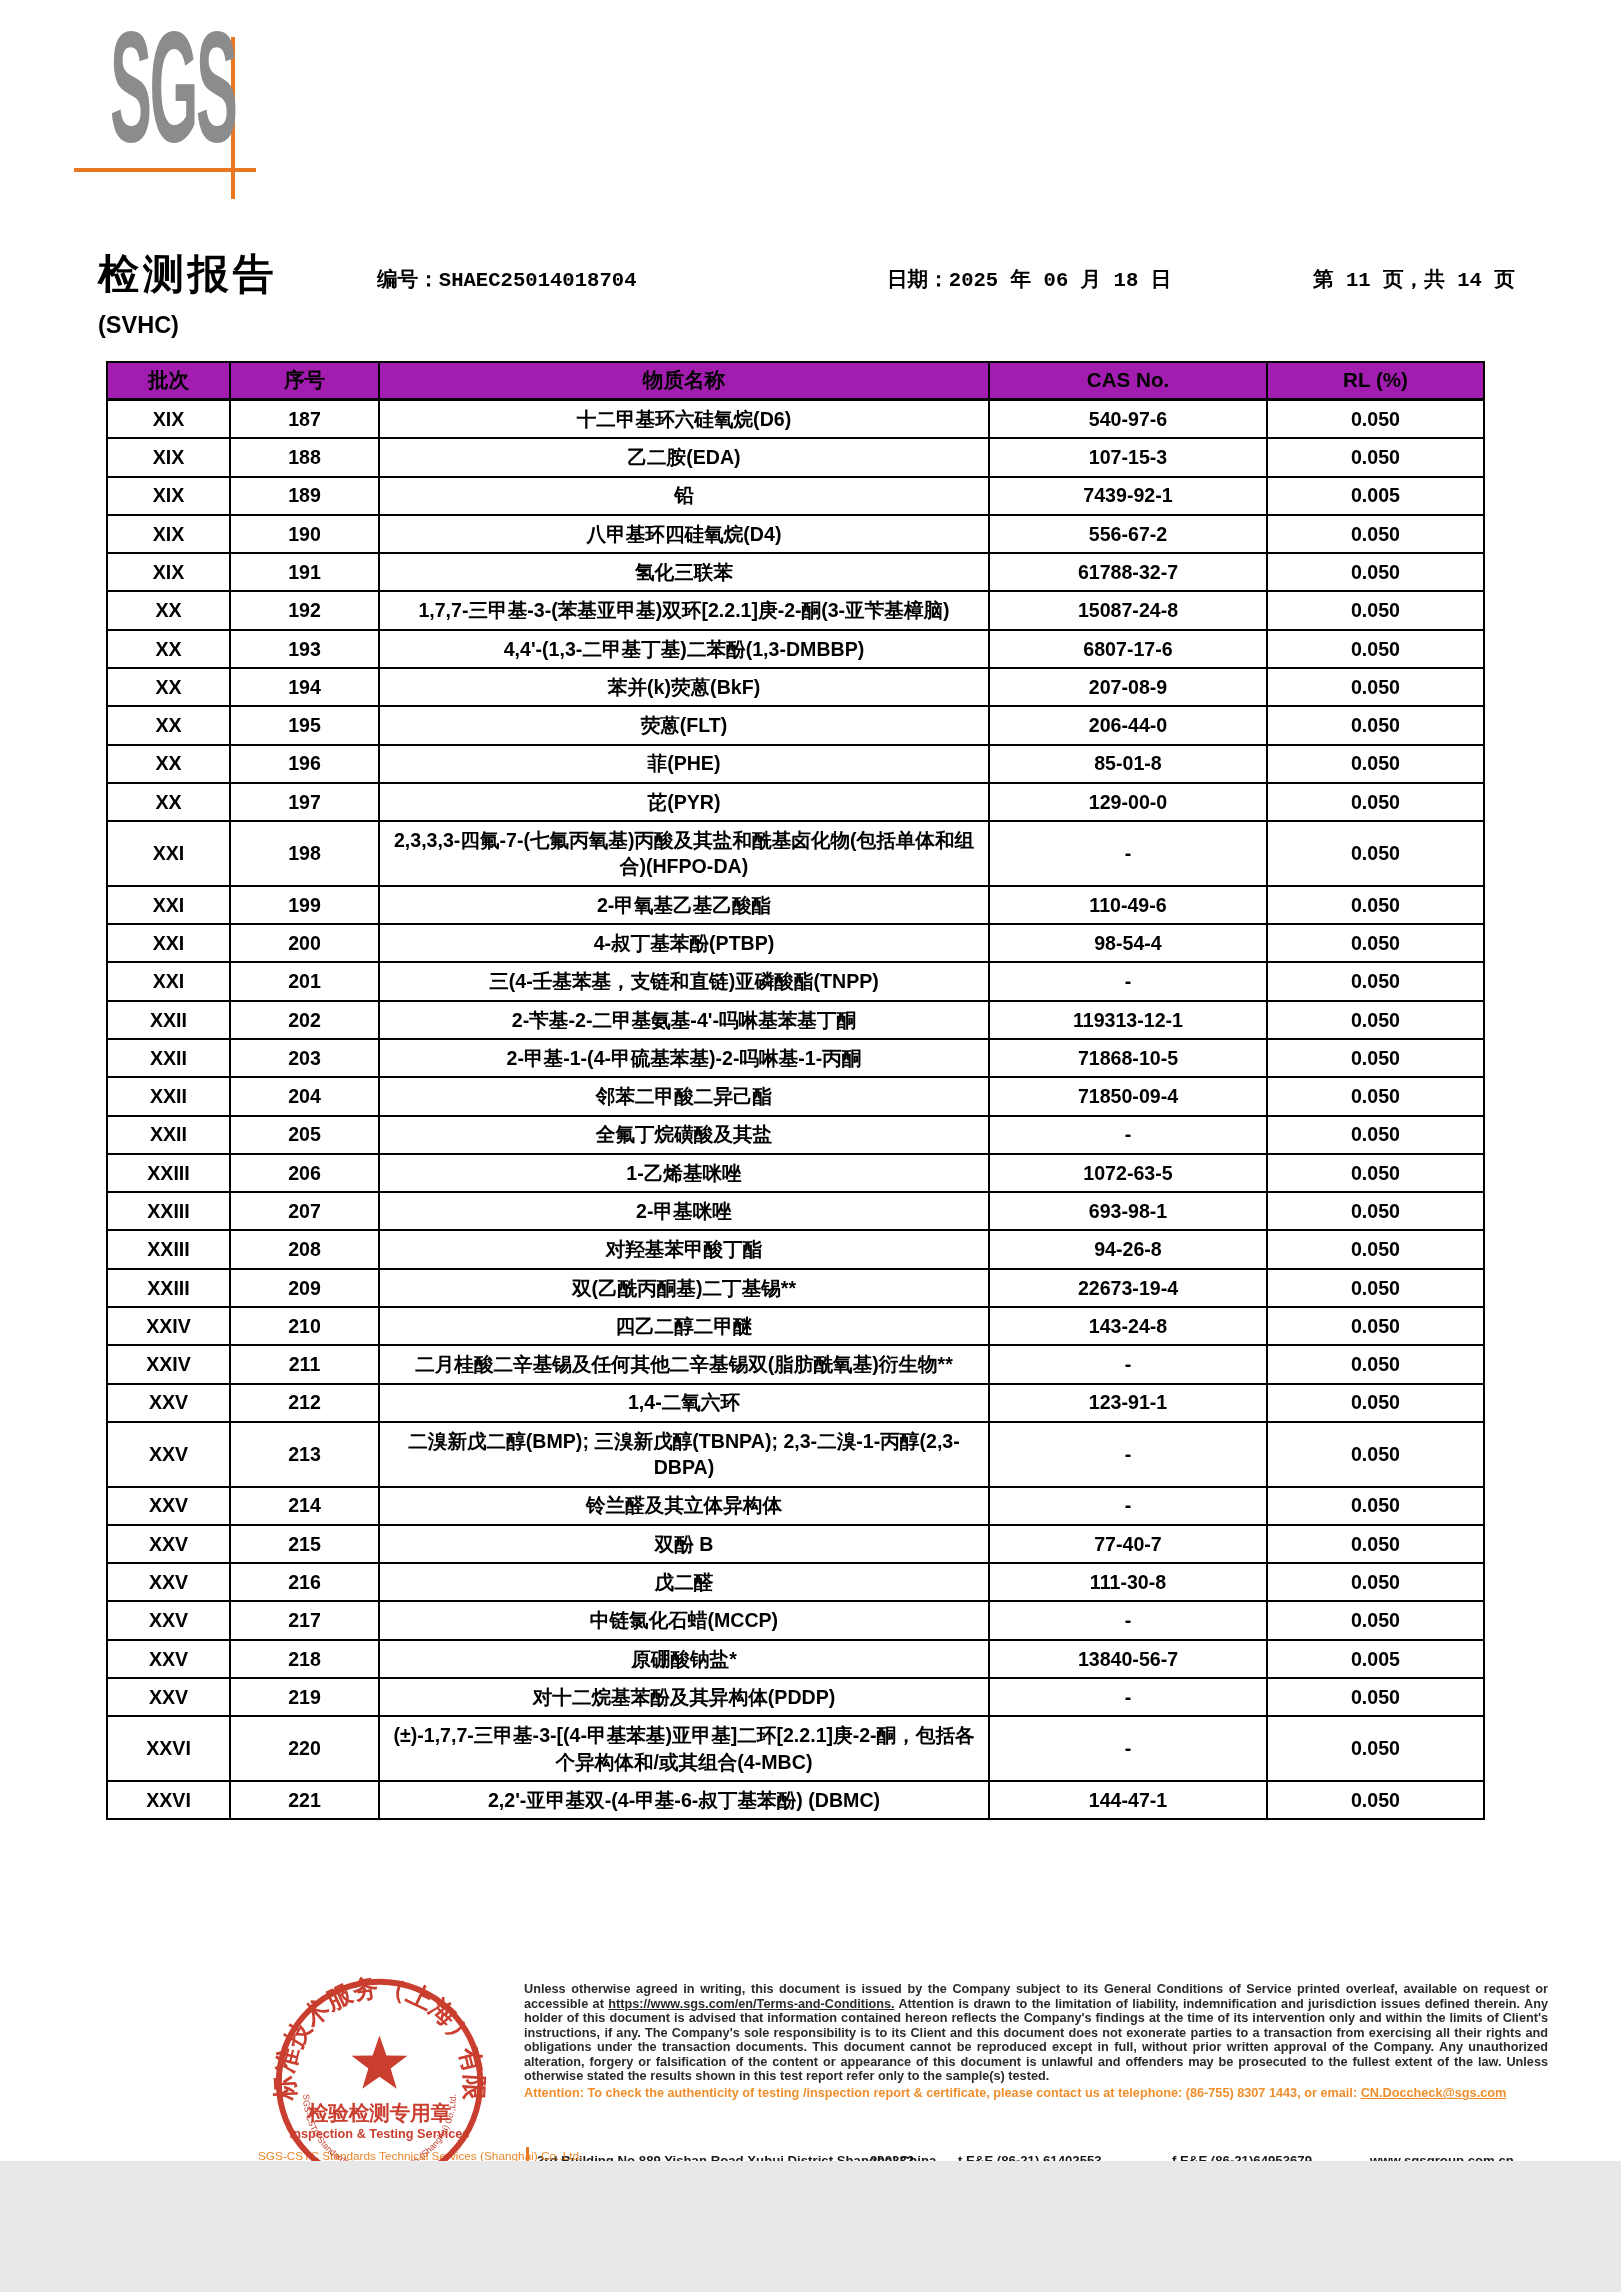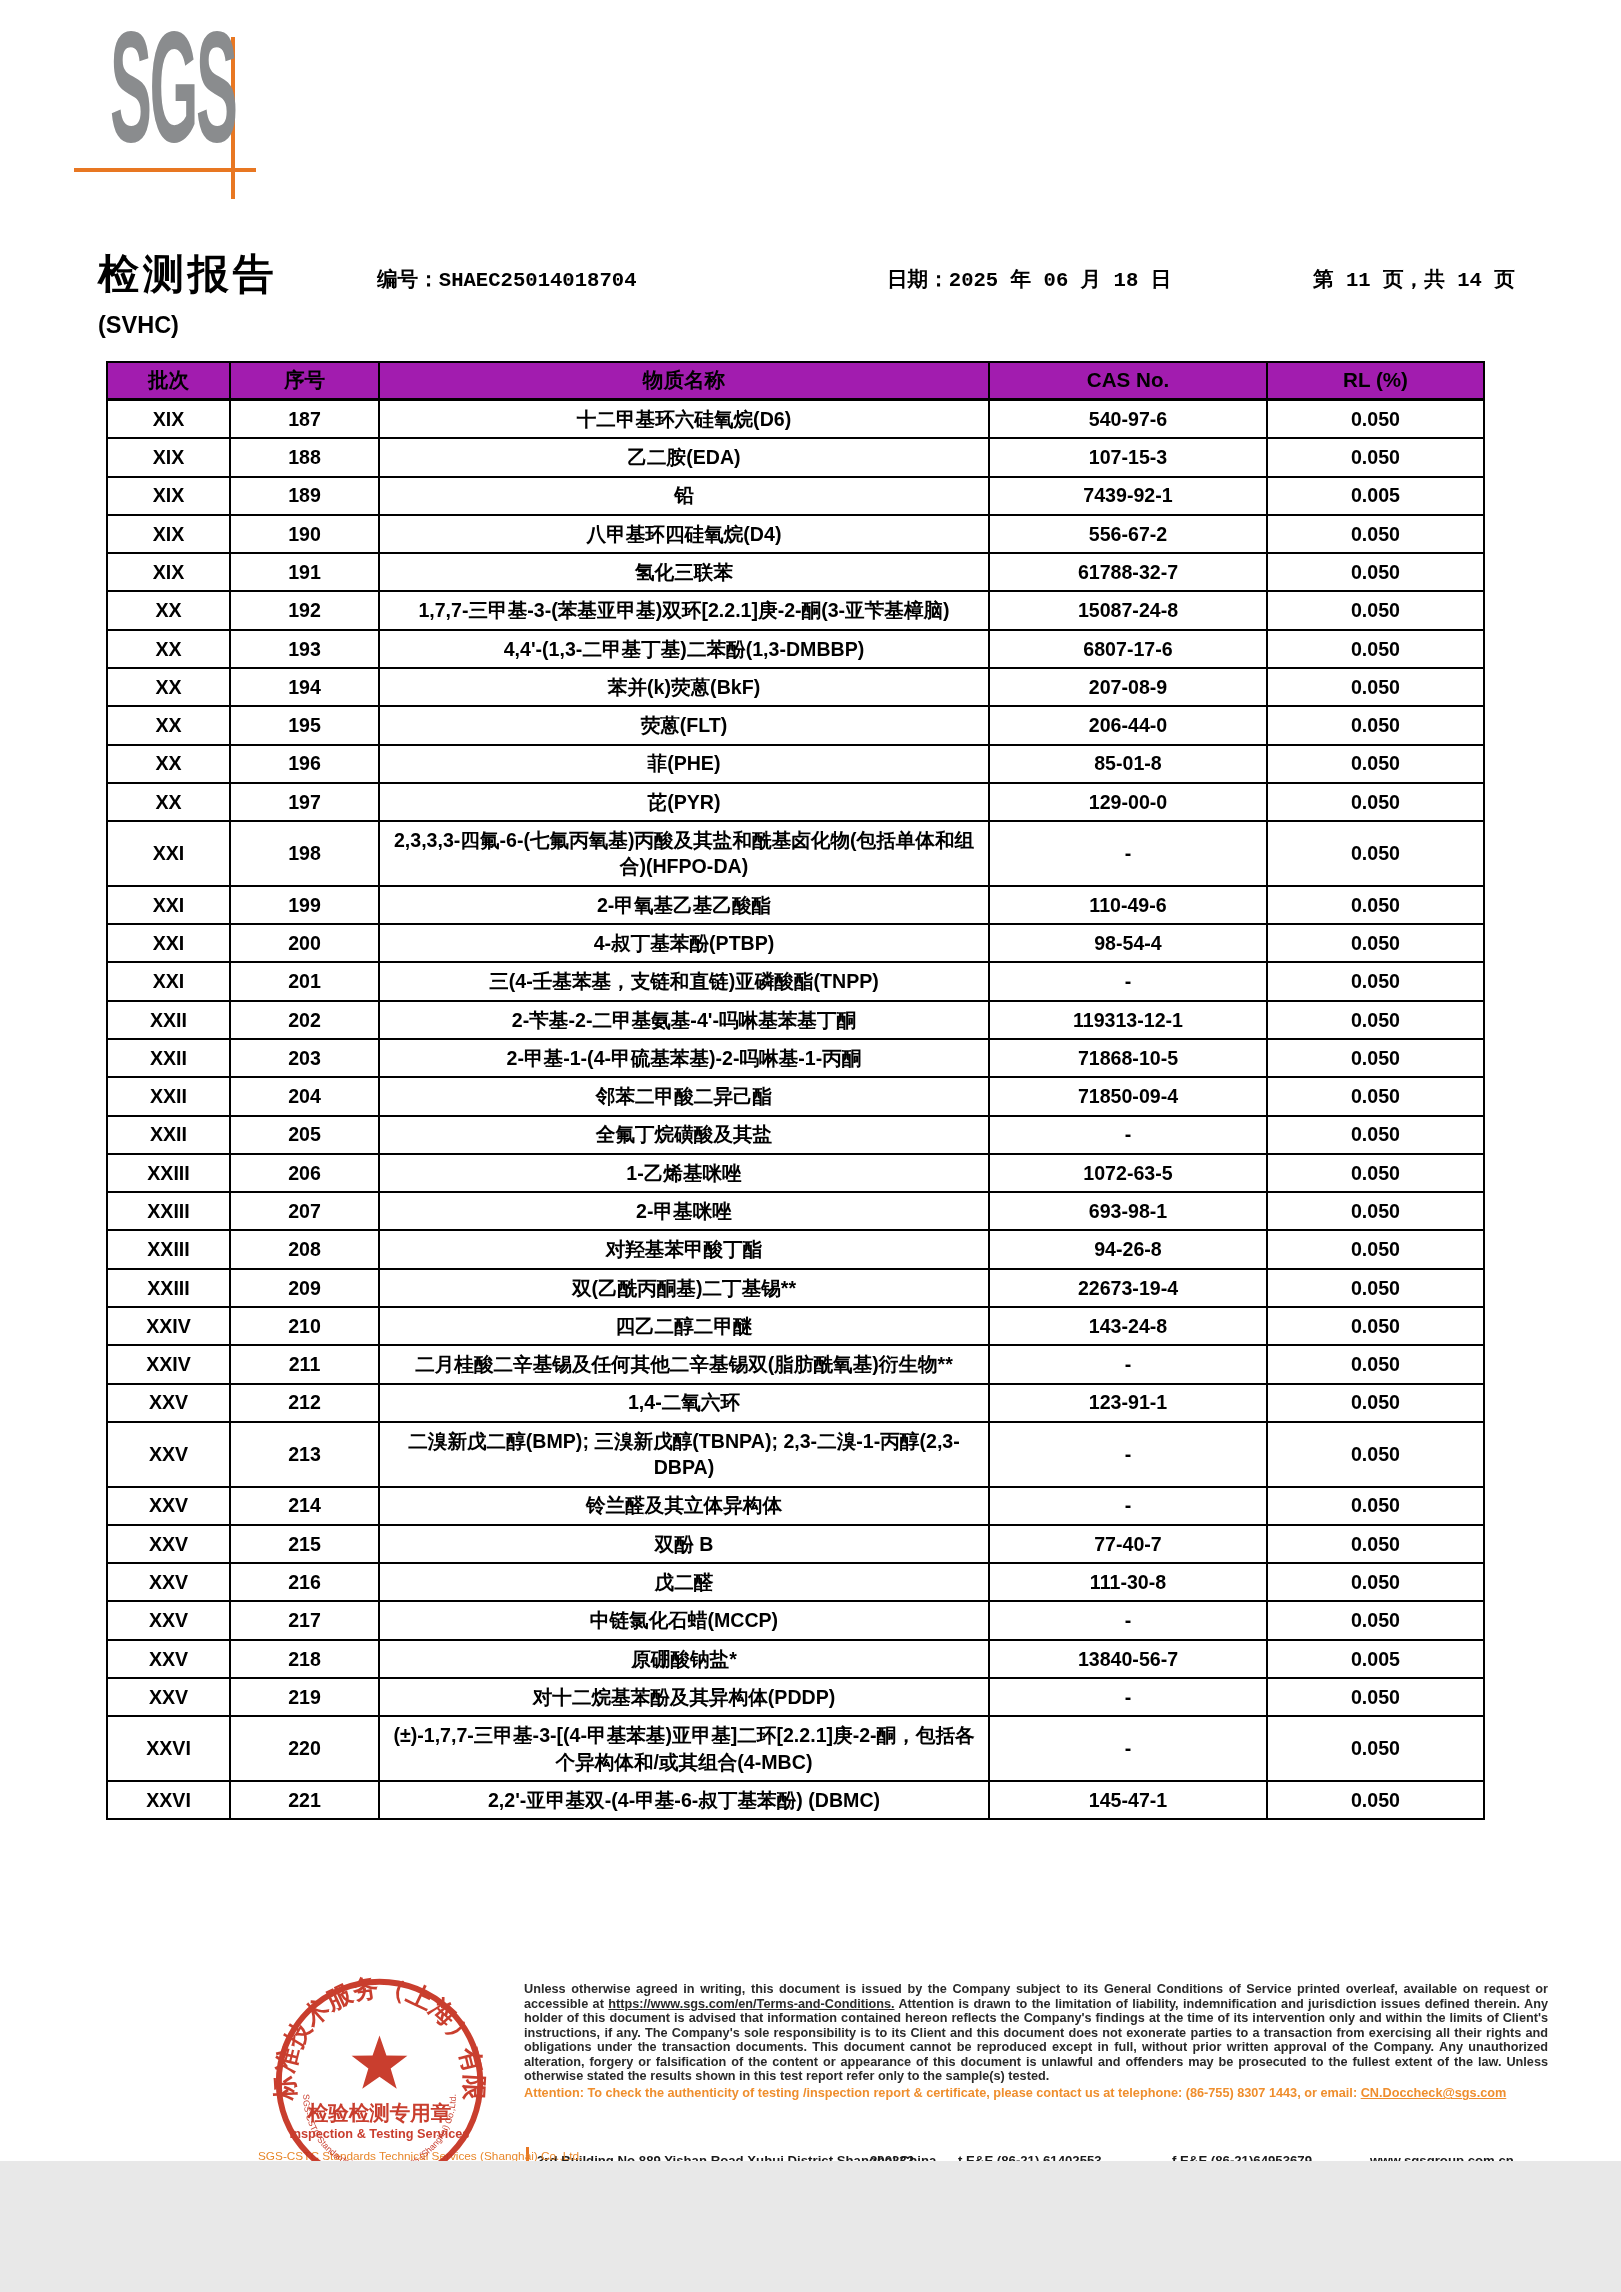--- a/index.html
+++ b/index.html
@@ -189,21 +189,21 @@
         <tr>
           <td>XX</td>
           <td>197</td>
           <td>芘(PYR)</td>
           <td>129-00-0</td>
           <td>0.050</td>
         </tr>
         <tr class="group-start">
           <td>XXI</td>
           <td>198</td>
-          <td>2,3,3,3-四氟-6-(七氟丙氧基)丙酸及其盐和酰基卤化物(包括单体和组合)(HFPO-DA)</td>
+          <td>2,3,3,3-四氟-7-(七氟丙氧基)丙酸及其盐和酰基卤化物(包括单体和组合)(HFPO-DA)</td>
           <td>-</td>
           <td>0.050</td>
         </tr>
         <tr>
           <td>XXI</td>
           <td>199</td>
           <td>2-甲氧基乙基乙酸酯</td>
           <td>110-49-6</td>
           <td>0.050</td>
         </tr>
@@ -351,21 +351,21 @@
           <td>XXVI</td>
           <td>220</td>
           <td>(±)-1,7,7-三甲基-3-[(4-甲基苯基)亚甲基]二环[2.2.1]庚-2-酮，包括各个异构体和/或其组合(4-MBC)</td>
           <td>-</td>
           <td>0.050</td>
         </tr>
         <tr>
           <td>XXVI</td>
           <td>221</td>
           <td>2,2'-亚甲基双-(4-甲基-6-叔丁基苯酚) (DBMC)</td>
-          <td>145-47-1</td>
+          <td>144-47-1</td>
           <td>0.050</td>
         </tr>
       </tbody>
   </table>
 
   <div class="company-lines">
     <div>SGS-CSTC Standards Technical Services (Shanghai) Co.,Ltd.</div>
     <div>Chemical Laboratory</div>
   </div>
 

